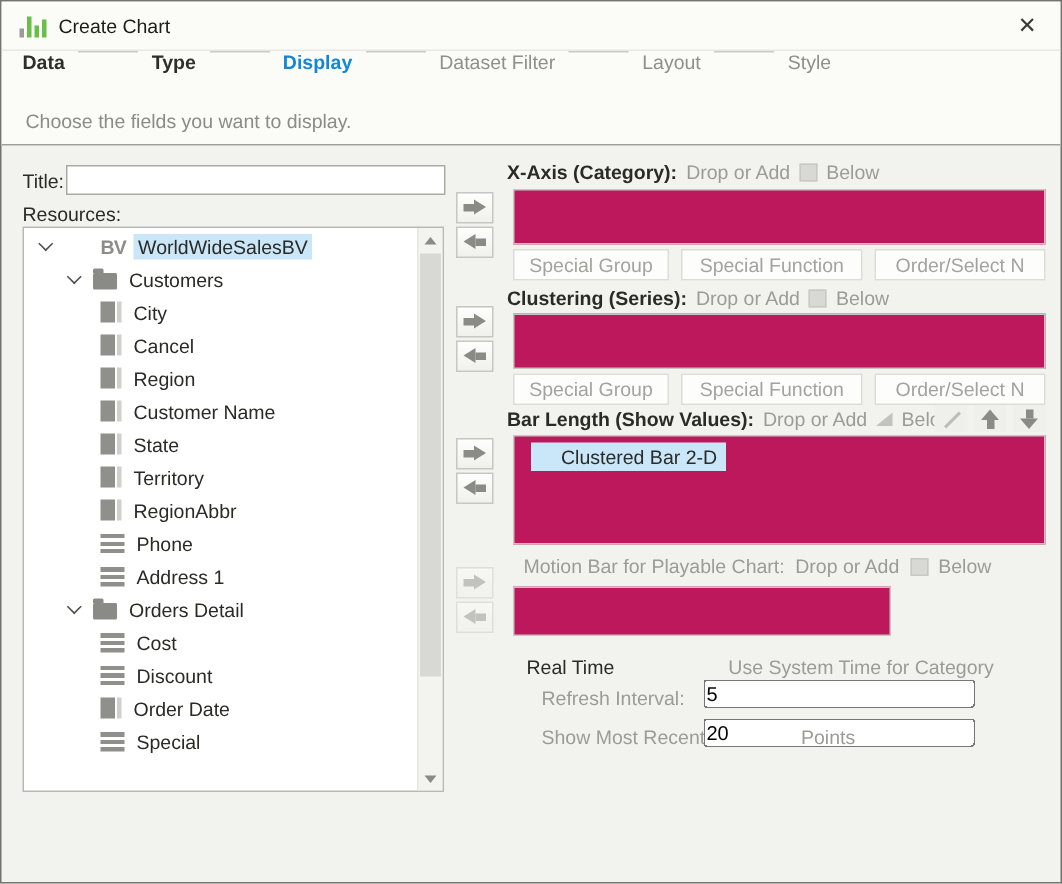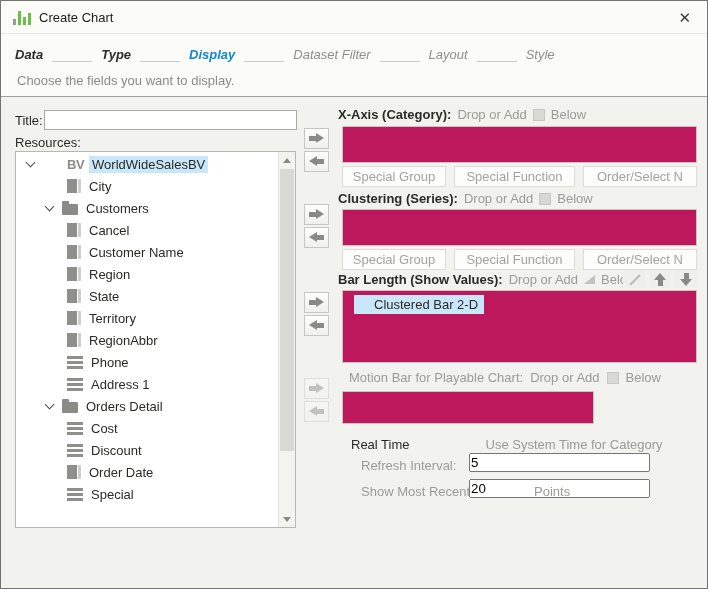--- a/index.html
+++ b/index.html
@@ -16,21 +16,21 @@
   .header{position:absolute;left:0;top:0;width:100%;height:96px;background:#fbfbf8;border-bottom:1px solid #9f9f9b;}
   .titlebar{height:33px;display:flex;align-items:center;padding:0 10px;border-bottom:1px solid #e7e7e3;}
   .logo{display:flex;align-items:flex-end;gap:2px;height:16px;margin:0 8px 0 2px;}
   .logo i{display:block;width:3px;background:var(--green);}
   .logo i.g1{height:6px;background:#9a9a96;}
   .logo i.g2{height:14px;}
   .logo i.g3{height:8px;}
   .logo i.g4{height:12px;}
   .win-title{font-size:13px;color:#1c1c18;}
   .close-x{margin-left:auto;font-size:15px;color:#3a3a36;cursor:default;padding:2px 6px;line-height:1;}
-  .steps{display:flex;align-items:flex-end;height:28px;padding:0 0 0 14px;font-style:italic;}
+  .steps{display:flex;align-items:flex-start;height:28px;padding:0 0 0 14px;}
   .step{white-space:nowrap;}
   .step.done{font-weight:bold;color:#2e2e2a;}
   .step.active{font-weight:bold;color:var(--accent);}
   .step.todo{color:#8f8f8b;}
   .step-line{width:40px;height:1px;background:#c9c9c5;margin:0 9px;flex:none;}
   .desc{padding:11px 16px 0;color:#8b8b87;}
 
   
   .title-row{position:absolute;left:14px;top:109px;display:flex;align-items:center;}
   .title-row label{width:29px;}
@@ -149,40 +149,40 @@
     <input class="title-input" type="text" value="" style="">
   </div>
   <div class="res-label">Resources:</div>
   <div class="tree-box">
     <div class="tree-rows" id="tree">
         <div class="trow lv0">
           <span class="chev"></span>
           <span class="ticon bv">BV</span>
           <span class="tlabel selected">WorldWideSalesBV</span>
         </div>
-        <div class="trow lv2">
-          <span class="ticon cube"></span>
-          <span class="tlabel">City</span>
-        </div>
         <div class="trow lv1">
           <span class="chev"></span>
           <span class="ticon folder"></span>
           <span class="tlabel">Customers</span>
         </div>
         <div class="trow lv2">
           <span class="ticon cube"></span>
+          <span class="tlabel">City</span>
+        </div>
+        <div class="trow lv2">
+          <span class="ticon cube"></span>
           <span class="tlabel">Cancel</span>
         </div>
         <div class="trow lv2">
           <span class="ticon cube"></span>
+          <span class="tlabel">Region</span>
+        </div>
+        <div class="trow lv2">
+          <span class="ticon cube"></span>
           <span class="tlabel">Customer Name</span>
-        </div>
-        <div class="trow lv2">
-          <span class="ticon cube"></span>
-          <span class="tlabel">Region</span>
         </div>
         <div class="trow lv2">
           <span class="ticon cube"></span>
           <span class="tlabel">State</span>
         </div>
         <div class="trow lv2">
           <span class="ticon cube"></span>
           <span class="tlabel">Territory</span>
         </div>
         <div class="trow lv2">

